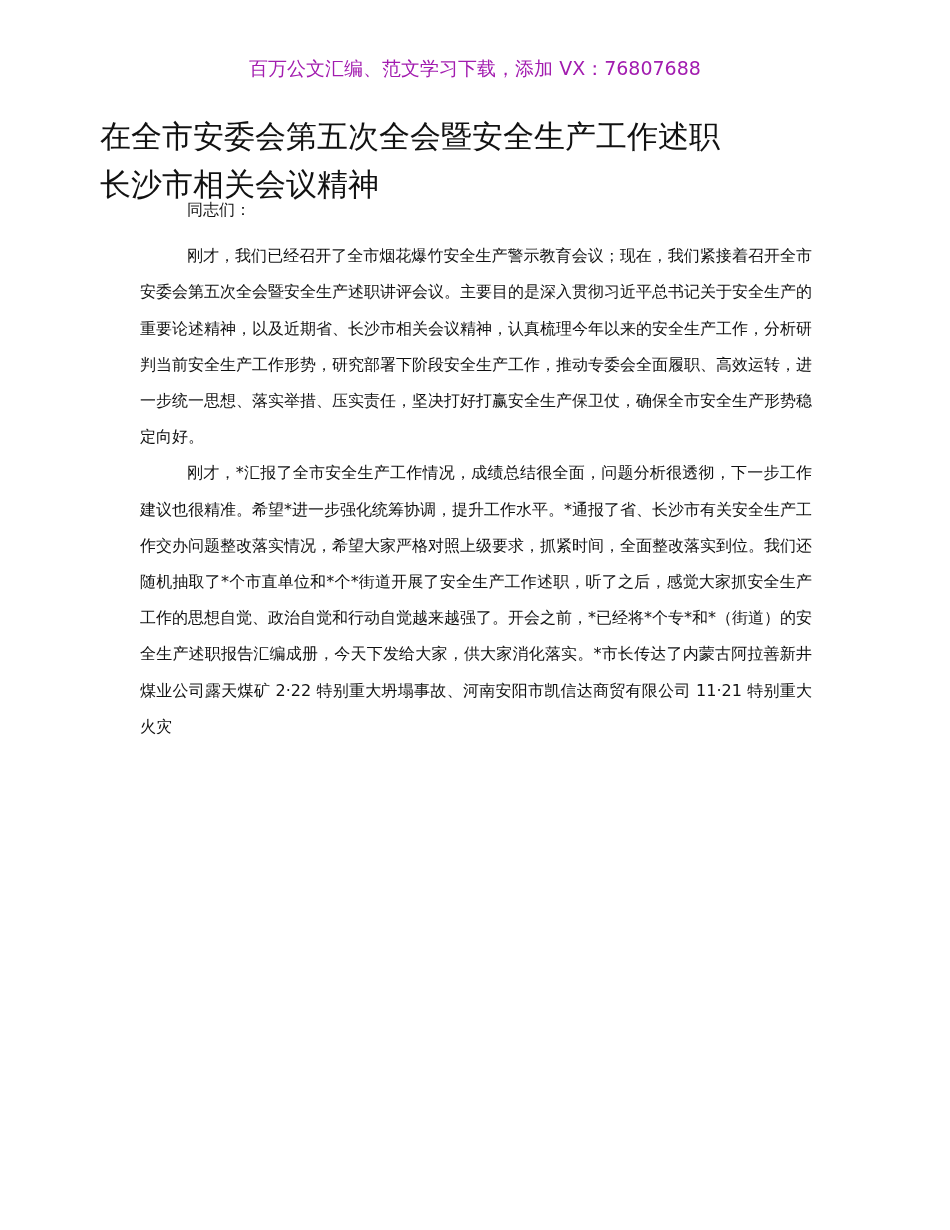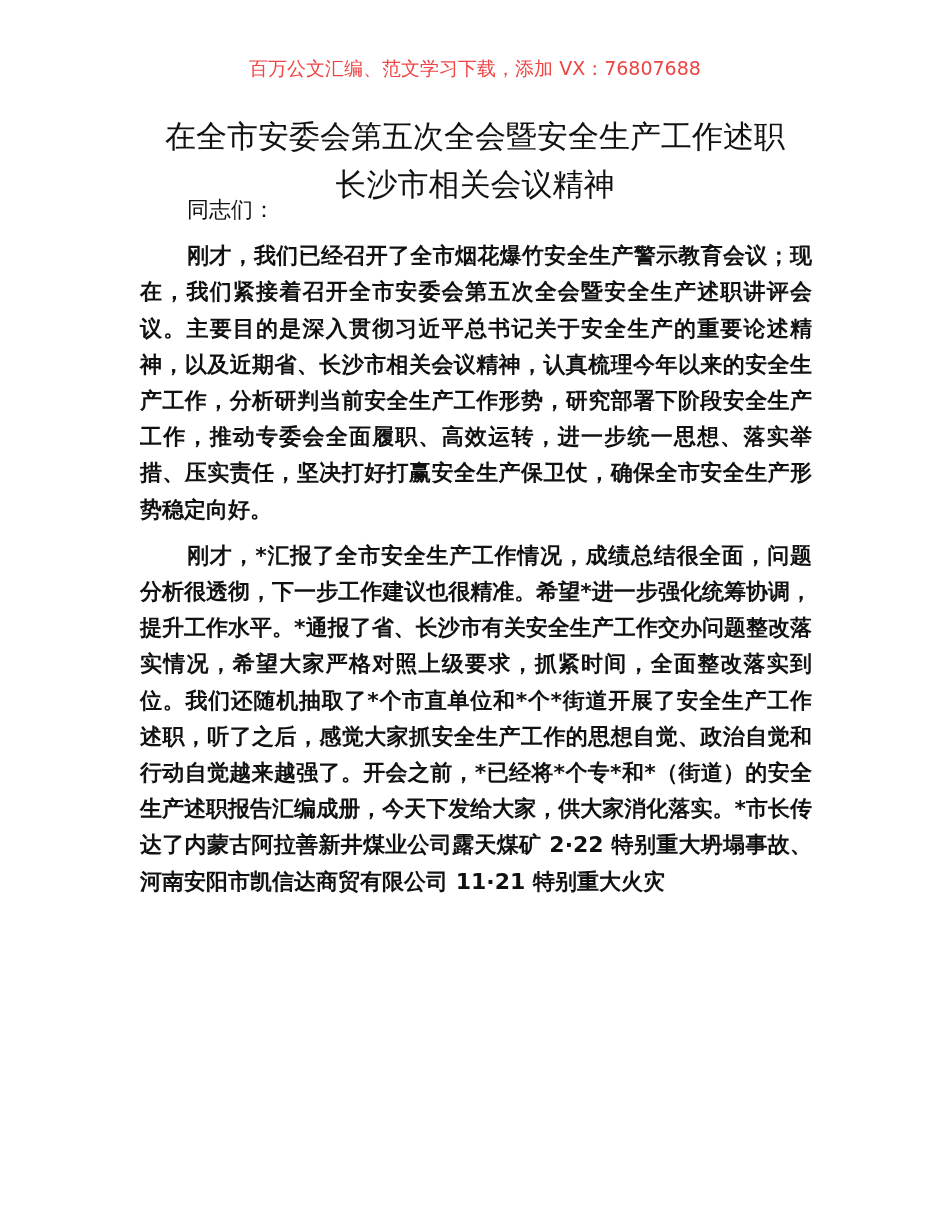--- a/index.html
+++ b/index.html
@@ -15,55 +15,53 @@
     font-family: "DejaVu Sans", "Liberation Sans", sans-serif;
     color: #111111;
   }
   .watermark {
     position: absolute;
     top: 56px;
     left: 0;
     width: 950px;
     text-align: center;
     font-size: 19px;
-    color: #ef4444;
+    color: #a21caf;
     letter-spacing: 0px;
   }
   .title {
     position: absolute;
     top: 112px;
     left: 100px;
     width: 750px;
-    text-align: center;
     font-size: 31px;
     line-height: 48px;
     color: #111111;
     font-weight: normal;
     margin: 0;
   }
   .body-text {
     position: absolute;
     top: 188px;
     left: 140px;
     width: 672px;
   }
   .para {
-    font-size: 22px;
+    font-size: 16px;
     line-height: 36.2px;
     margin: 0;
     text-align: justify;
     text-indent: 47px;
   }
   .greeting {
     margin-bottom: 10px;
     margin-top: 4px;
   }
   .gap {
-    margin-top: 10px;
-    font-weight: bold;
+    margin-top: 0;
   }
 </style>
 </head>
 <body>
 
 <div class="watermark">百万公文汇编、范文学习下载，添加 VX：76807688</div>
 
 <h1 class="title">
   <span>在全市安委会第五次全会暨安全生产工作述职</span><br>
   <span>长沙市相关会议精神</span>

